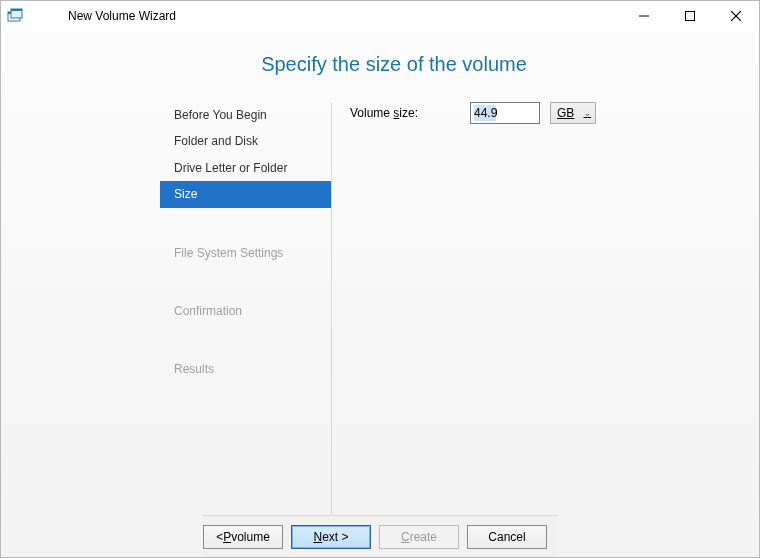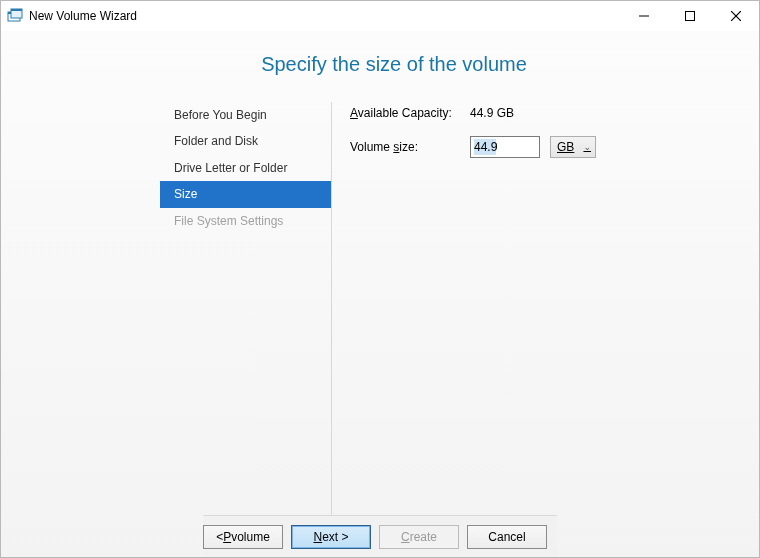--- a/index.html
+++ b/index.html
@@ -21,21 +21,21 @@
     font-size: 12px;
     color: #000;
     border-bottom: 0;
     background: #fff;
   }
   .titlebar .icon {
     width: 16px; height: 16px;
     margin-right: 6px;
     display: flex; align-items: center; justify-content: center;
   }
-  .titlebar .title { flex: 0 0 auto; }
+  .titlebar .title { flex: 0 0 auto; margin-left: 39px; }
   .titlebar .spacer { flex: 1; }
   .win-controls { display: flex; height: 100%; }
   .win-btn {
     width: 46px;
     height: 100%;
     display: flex;
     align-items: center;
     justify-content: center;
     font-size: 14px;
     color: #000;
@@ -75,20 +75,21 @@
     padding: 6px 6px 6px 14px;
     color: #333;
     line-height: 1.2;
   }
   .step.active {
     background: #2172c9;
     color: #fff;
   }
   .step.disabled {
     color: #a0a0a0;
+    margin-top: 32px;
   }
 
   
   .form {
     flex: 1;
     padding: 0 18px;
   }
   .row {
     display: flex;
     align-items: center;
@@ -221,28 +222,26 @@
     <div class="heading">Specify the size of the volume</div>
 
     <div class="content">
 
       <div class="steps">
         <div class="step">Before You Begin</div>
         <div class="step">Folder and Disk</div>
         <div class="step">Drive Letter or Folder</div>
         <div class="step active">Size</div>
         <div class="step disabled">File System Settings</div>
+        <div class="step disabled">Confirmation</div>
+        <div class="step disabled">Results</div>
       </div>
 
       <div class="form">
 
-        <div class="row">
-          <span class="label"><span class="u">A</span><span>vailable Capacity:</span></span>
-          <span class="value">44.9 GB</span>
-        </div>
 
 
         <div class="row">
           <span class="label"><span>Volume </span><span class="u">s</span><span>ize:</span></span>
           <span class="volume-input-wrap">
             <input class="volume-input" type="text" value="44.9" style="">
             <span class="fake-selection"></span>
             <span class="volume-input-text">44.9</span>
           </span>
           <span class="unit-select">

